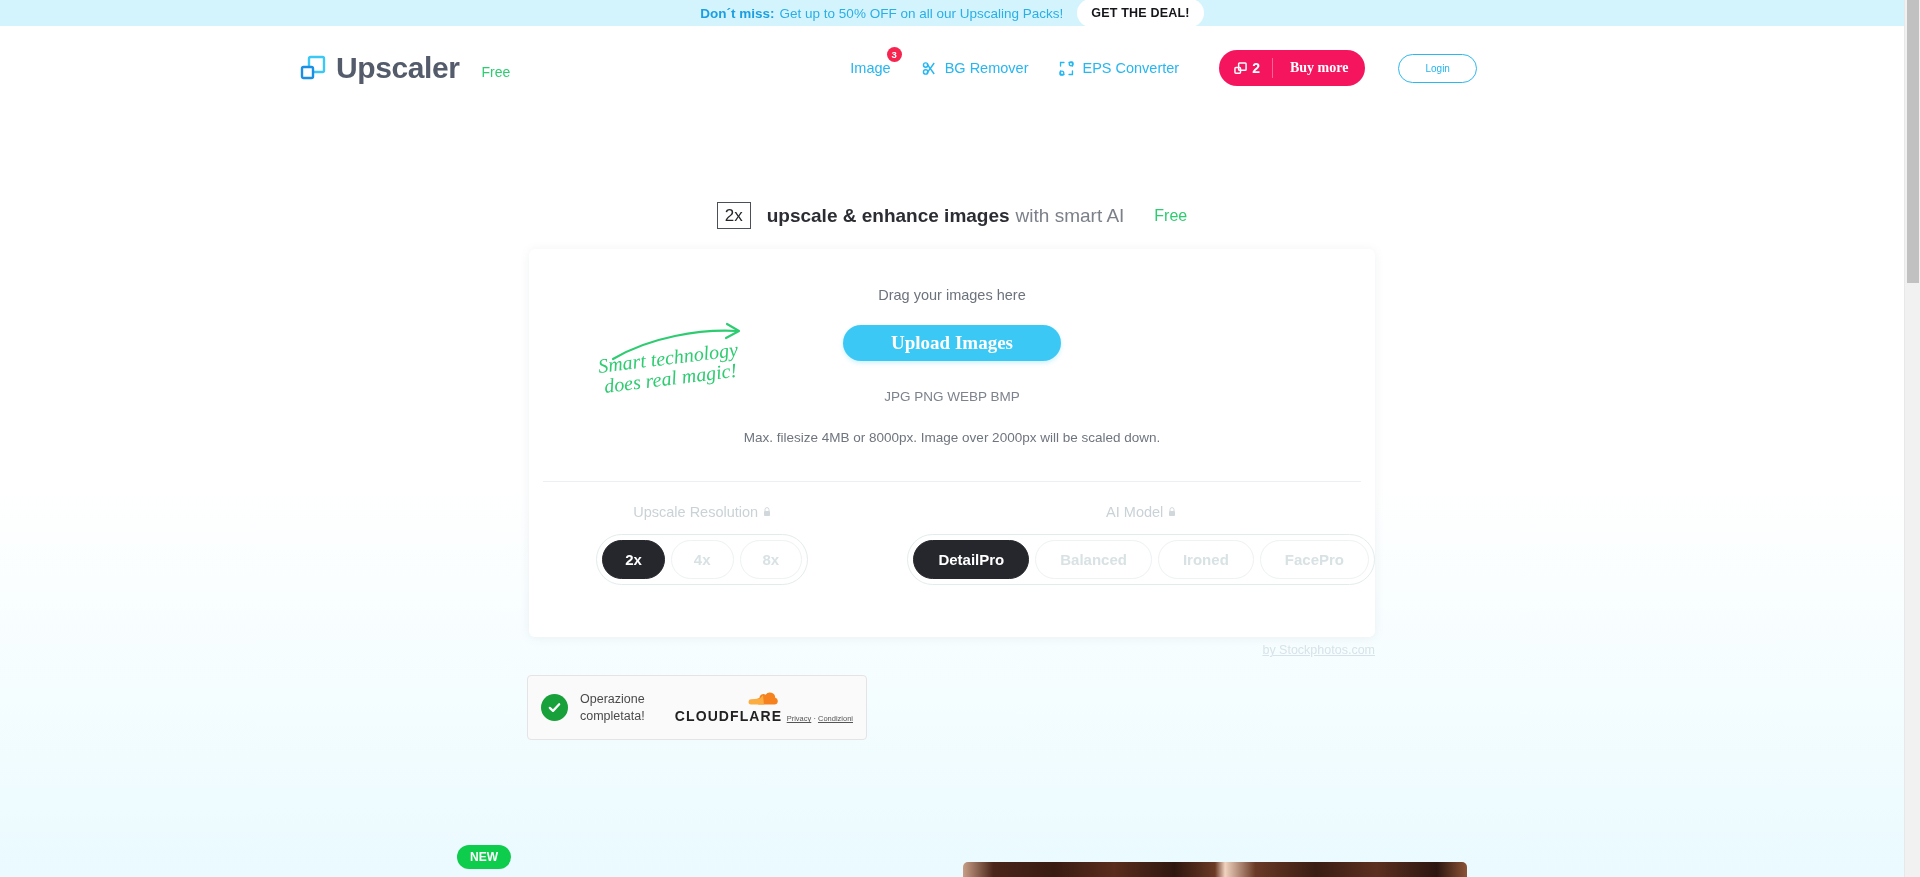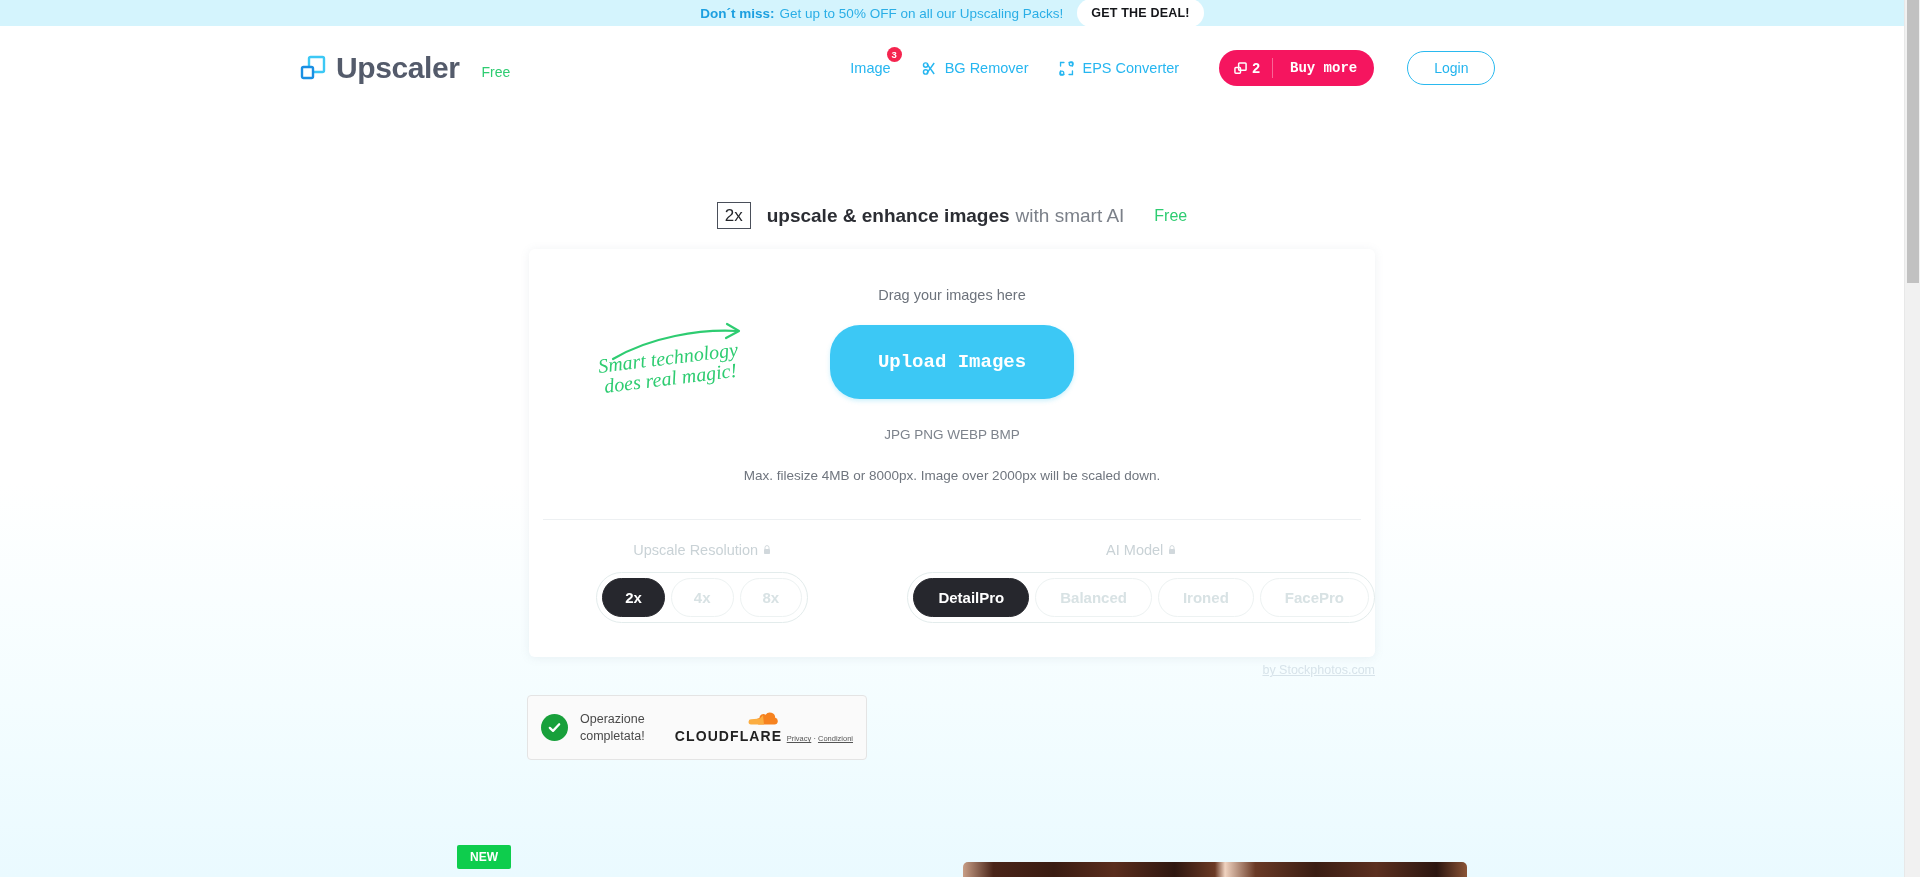--- a/index.html
+++ b/index.html
@@ -148,27 +148,27 @@
     padding: 0 12px 0 15px;
     border-right: 1px solid rgba(255,255,255,0.35);
     height: 20px;
   }
   .credits-icon { width: 13px; height: 13px; display: block; }
   .credits-label {
     color: #fff;
     font-size: 14px;
     font-weight: bold;
     padding: 0 17px;
-    font-family: Liberation Mono, monospace;
+    font-family: Liberation Serif, serif;
   }
   .login-btn {
     border: 1.6px solid #2ab9ef;
     color: #23b4ee;
     background: transparent;
-    font-size: 14px;
+    font-size: 10px;
     font-weight: normal;
     border-radius: 22px;
     padding: 8px 26px;
     cursor: pointer;
     font-family: "Liberation Sans", sans-serif;
   }
 
   
   .hero {
     margin-top: 92px;
@@ -235,44 +235,44 @@
     height: 80px;
     pointer-events: none;
   }
   .upload-btn {
     background: #3cc8f5;
     color: #ffffff;
     font-size: 19px;
     font-weight: bold;
     border: none;
     border-radius: 30px;
-    padding: 26px 48px;
-    cursor: pointer;
-    font-family: Liberation Mono, monospace;
+    padding: 7px 48px;
+    cursor: pointer;
+    font-family: Liberation Serif, serif;
     box-shadow: 0 2px 4px rgba(60,200,245,0.25);
   }
   .formats {
     font-size: 13.5px;
     color: #7d838c;
     margin-top: 28px;
   }
   .filesize-note {
     font-size: 13.5px;
     color: #6f757e;
     margin-top: 26px;
   }
   .card-divider {
     border-top: 1px solid #edf0f2;
     margin: 0 14px;
   }
 
   
   .options {
     display: flex;
-    padding: 22px 0 34px;
+    padding: 22px 0 52px;
     gap: 32px;
   }
   .option-group {
     flex: 1;
     display: flex;
     flex-direction: column;
     align-items: center;
   }
   .option-label {
     font-size: 14.5px;
@@ -373,21 +373,21 @@
   
   .new-badge {
     position: absolute;
     left: 457px;
     top: 845px;
     background: #0ecd4d;
     color: #ffffff;
     font-size: 12px;
     font-weight: bold;
     padding: 5px 13px;
-    border-radius: 2px;
+    border-radius: 12px;
   }
   .bottom-photo {
     position: absolute;
     left: 963px;
     top: 862px;
     width: 504px;
     height: 15px;
     border-radius: 5px 5px 0 0;
     background: linear-gradient(90deg,
        #c89e86 0%, #4a2519 6%, #3a1c12 18%, #5a2d1d 30%,

